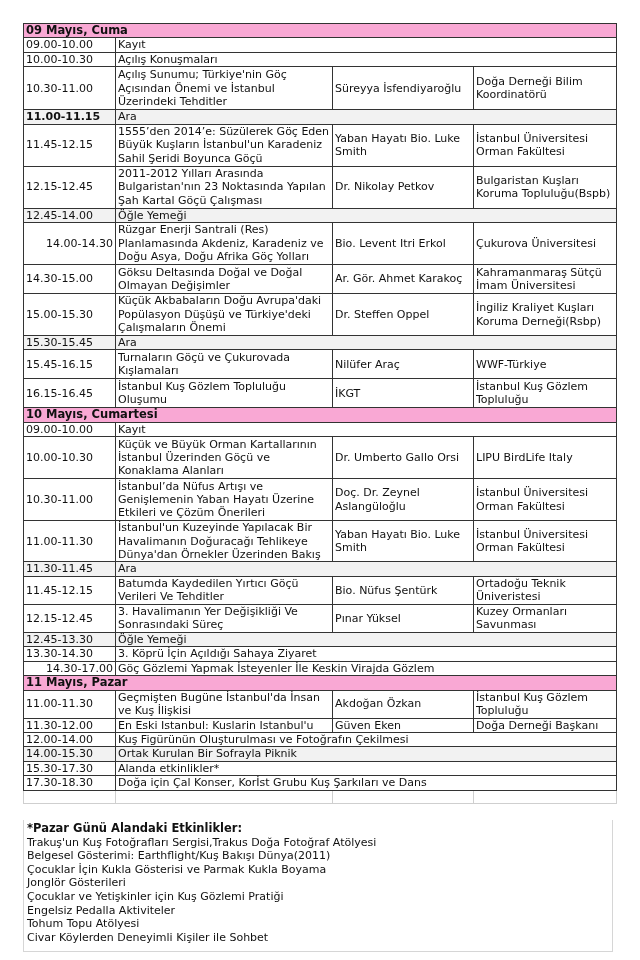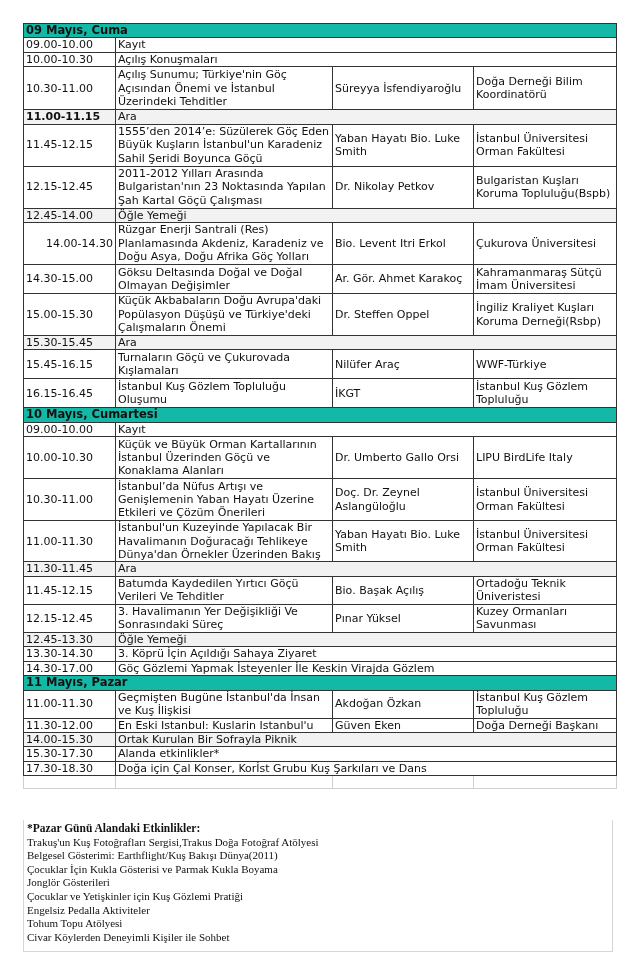--- a/index.html
+++ b/index.html
@@ -5,26 +5,26 @@
   html, body { margin: 0; padding: 0; background: #ffffff; }
   body { width: 640px; height: 960px; position: relative; overflow: hidden;
          font-family: "DejaVu Sans", sans-serif; color: #111; }
   #sched { position: absolute; left: 23px; top: 23px; width: 593px;
            border-collapse: collapse; table-layout: fixed; font-size: 11px; line-height: 13.4px; }
   #sched td { border: 1px solid #333; padding: 0 2px; vertical-align: middle; overflow: hidden; }
   #sched col.c1 { width: 92px; }
   #sched col.c2 { width: 217px; }
   #sched col.c3 { width: 141px; }
   #sched col.c4 { width: 143px; }
-  #sched tr.day td { background: #14b8a6; font-weight: bold; font-size: 11.5px; height: 13px; }
+  #sched tr.day td { background: #f9a8d4; font-weight: bold; font-size: 11.5px; height: 13px; }
   #sched tr.ara td { background: #f2f2f2; }
   #sched tr.empty td { border: 1px solid #cfcfcf; border-top: 1px solid #333; height: 12px; }
   .notes { position: absolute; left: 23px; top: 820px; width: 590px; height: 132px;
            border: 1px solid #d6d6d6; border-top: none; font-size: 11px; line-height: 13.6px;
-           padding: 2px 2px 0 3px; box-sizing: border-box; font-family: Liberation Serif, serif; }
+           padding: 2px 2px 0 3px; box-sizing: border-box; }
   .notes .title { font-weight: bold; font-size: 11.5px; }
 </style>
 </head>
 <body>
 
 <table id="sched">
   <colgroup>
       <col class="c1">
       <col class="c2">
       <col class="c3">
@@ -127,55 +127,59 @@
         <td>Yaban Hayatı Bio. Luke Smith</td>
         <td>İstanbul Üniversitesi Orman Fakültesi</td>
       </tr>
       <tr class="ara">
         <td style="height: 13px;">11.30-11.45</td>
         <td colspan="3">Ara</td>
       </tr>
       <tr>
         <td style="height: 27px;">11.45-12.15</td>
         <td>Batumda Kaydedilen Yırtıcı Göçü Verileri Ve Tehditler</td>
-        <td>Bio. Başak Açılış</td>
+        <td>Bio. Nüfus Şentürk</td>
         <td>Ortadoğu Teknik Üniveristesi</td>
       </tr>
       <tr>
         <td style="height: 27px;">12.15-12.45</td>
         <td>3. Havalimanın Yer Değişikliği Ve Sonrasındaki Süreç</td>
         <td>Pınar Yüksel</td>
         <td>Kuzey Ormanları Savunması</td>
       </tr>
       <tr class="ara">
         <td style="height: 13px;">12.45-13.30</td>
         <td colspan="3">Öğle Yemeği</td>
       </tr>
       <tr>
         <td style="height: 13px;">13.30-14.30</td>
         <td colspan="3">3. Köprü İçin Açıldığı Sahaya Ziyaret</td>
       </tr>
       <tr>
-        <td style="height: 13px;">14.30-17.00</td>
+        <td style="height: 13px; text-align: right;">14.30-17.00</td>
         <td colspan="3">Göç Gözlemi Yapmak İsteyenler İle Keskin Virajda Gözlem</td>
       </tr>
       <tr class="day">
         <td colspan="4">11 Mayıs, Pazar</td>
       </tr>
       <tr>
         <td style="height: 27px;">11.00-11.30</td>
         <td>Geçmişten Bugüne İstanbul'da İnsan ve Kuş İlişkisi</td>
         <td>Akdoğan Özkan</td>
         <td>İstanbul Kuş Gözlem Topluluğu</td>
       </tr>
       <tr>
         <td style="height: 13px;">11.30-12.00</td>
         <td>En Eski Istanbul: Kuslarin Istanbul'u</td>
         <td>Güven Eken</td>
         <td>Doğa Derneği Başkanı</td>
+      </tr>
+      <tr>
+        <td style="height: 13px;">12.00-14.00</td>
+        <td colspan="3">Kuş Figürünün Oluşturulması ve Fotoğrafın Çekilmesi</td>
       </tr>
       <tr class="ara">
         <td style="height: 13px;">14.00-15.30</td>
         <td colspan="3">Ortak Kurulan Bir Sofrayla Piknik</td>
       </tr>
       <tr>
         <td style="height: 13px;">15.30-17.30</td>
         <td colspan="3">Alanda etkinlikler*</td>
       </tr>
       <tr>

